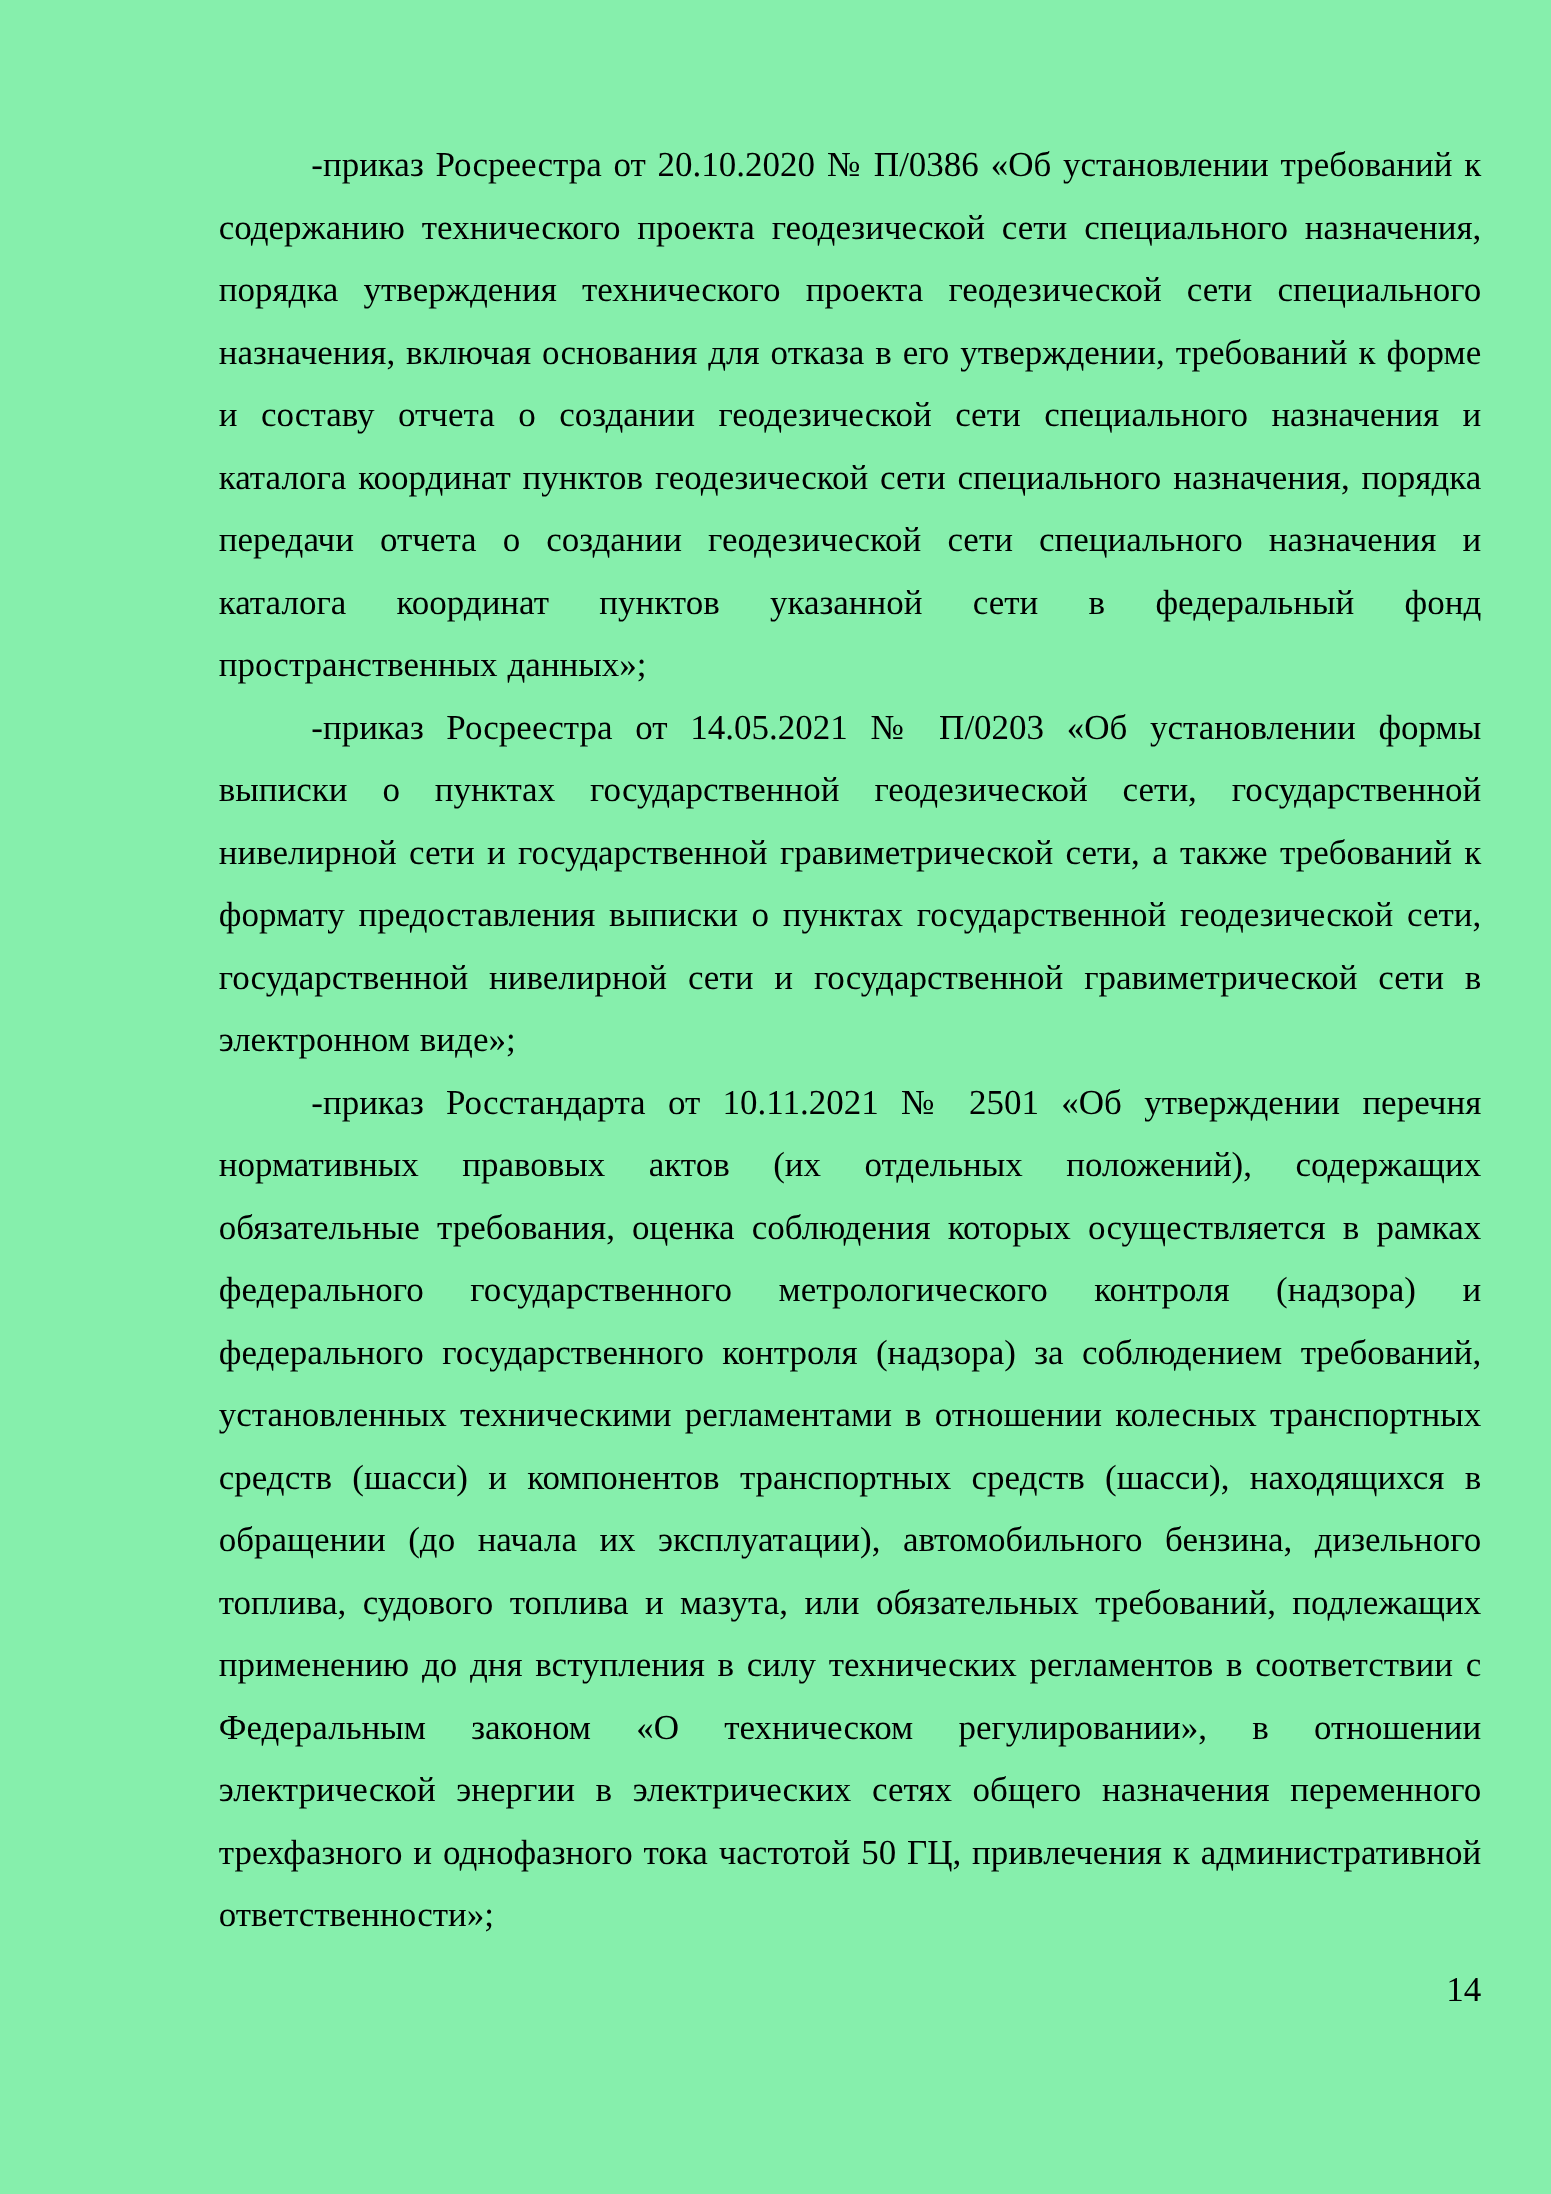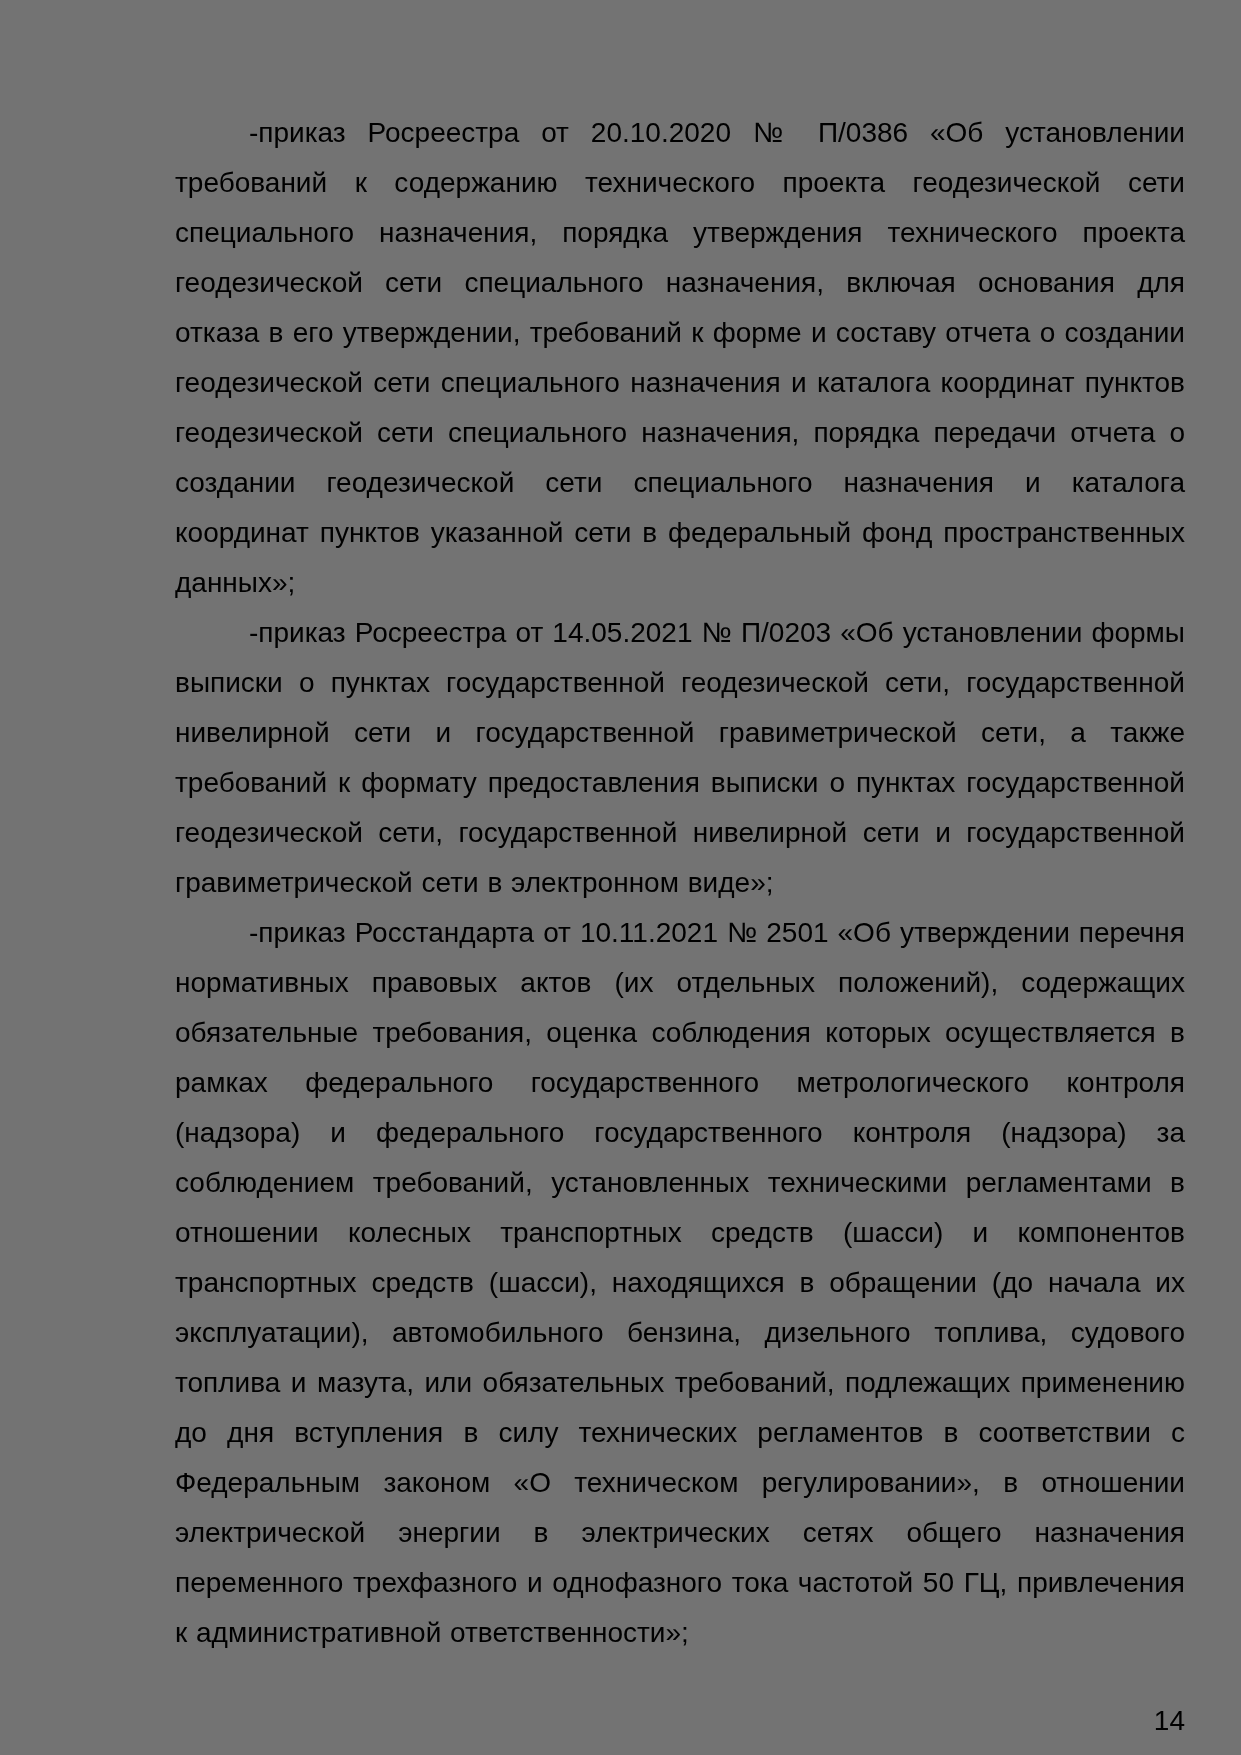--- a/index.html
+++ b/index.html
@@ -4,43 +4,43 @@
 <style>
   html, body {
     margin: 0;
     padding: 0;
     background: #ffffff;
   }
   .page {
     position: relative;
     width: 1241px;
     height: 1755px;
-    background: #737373;
+    background: #86efac;
     color: #000000;
-    font-family: Liberation Sans, sans-serif;
+    font-family: Liberation Serif, serif;
     overflow: hidden;
   }
   .text-block {
     position: absolute;
     left: 175px;
     top: 108px;
     width: 1010px;
     font-size: 28px;
     line-height: 50px;
     text-align: justify;
   }
   .text-block p {
     margin: 0;
     padding: 0;
     text-indent: 74px;
     word-spacing: 1px;
   }
   .page-number {
     position: absolute;
-    top: 1704px;
+    top: 1576px;
     right: 56px;
     font-size: 28px;
     line-height: 34px;
     text-align: right;
   }
 </style>
 </head>
 <body>
 
 <div class="page">

